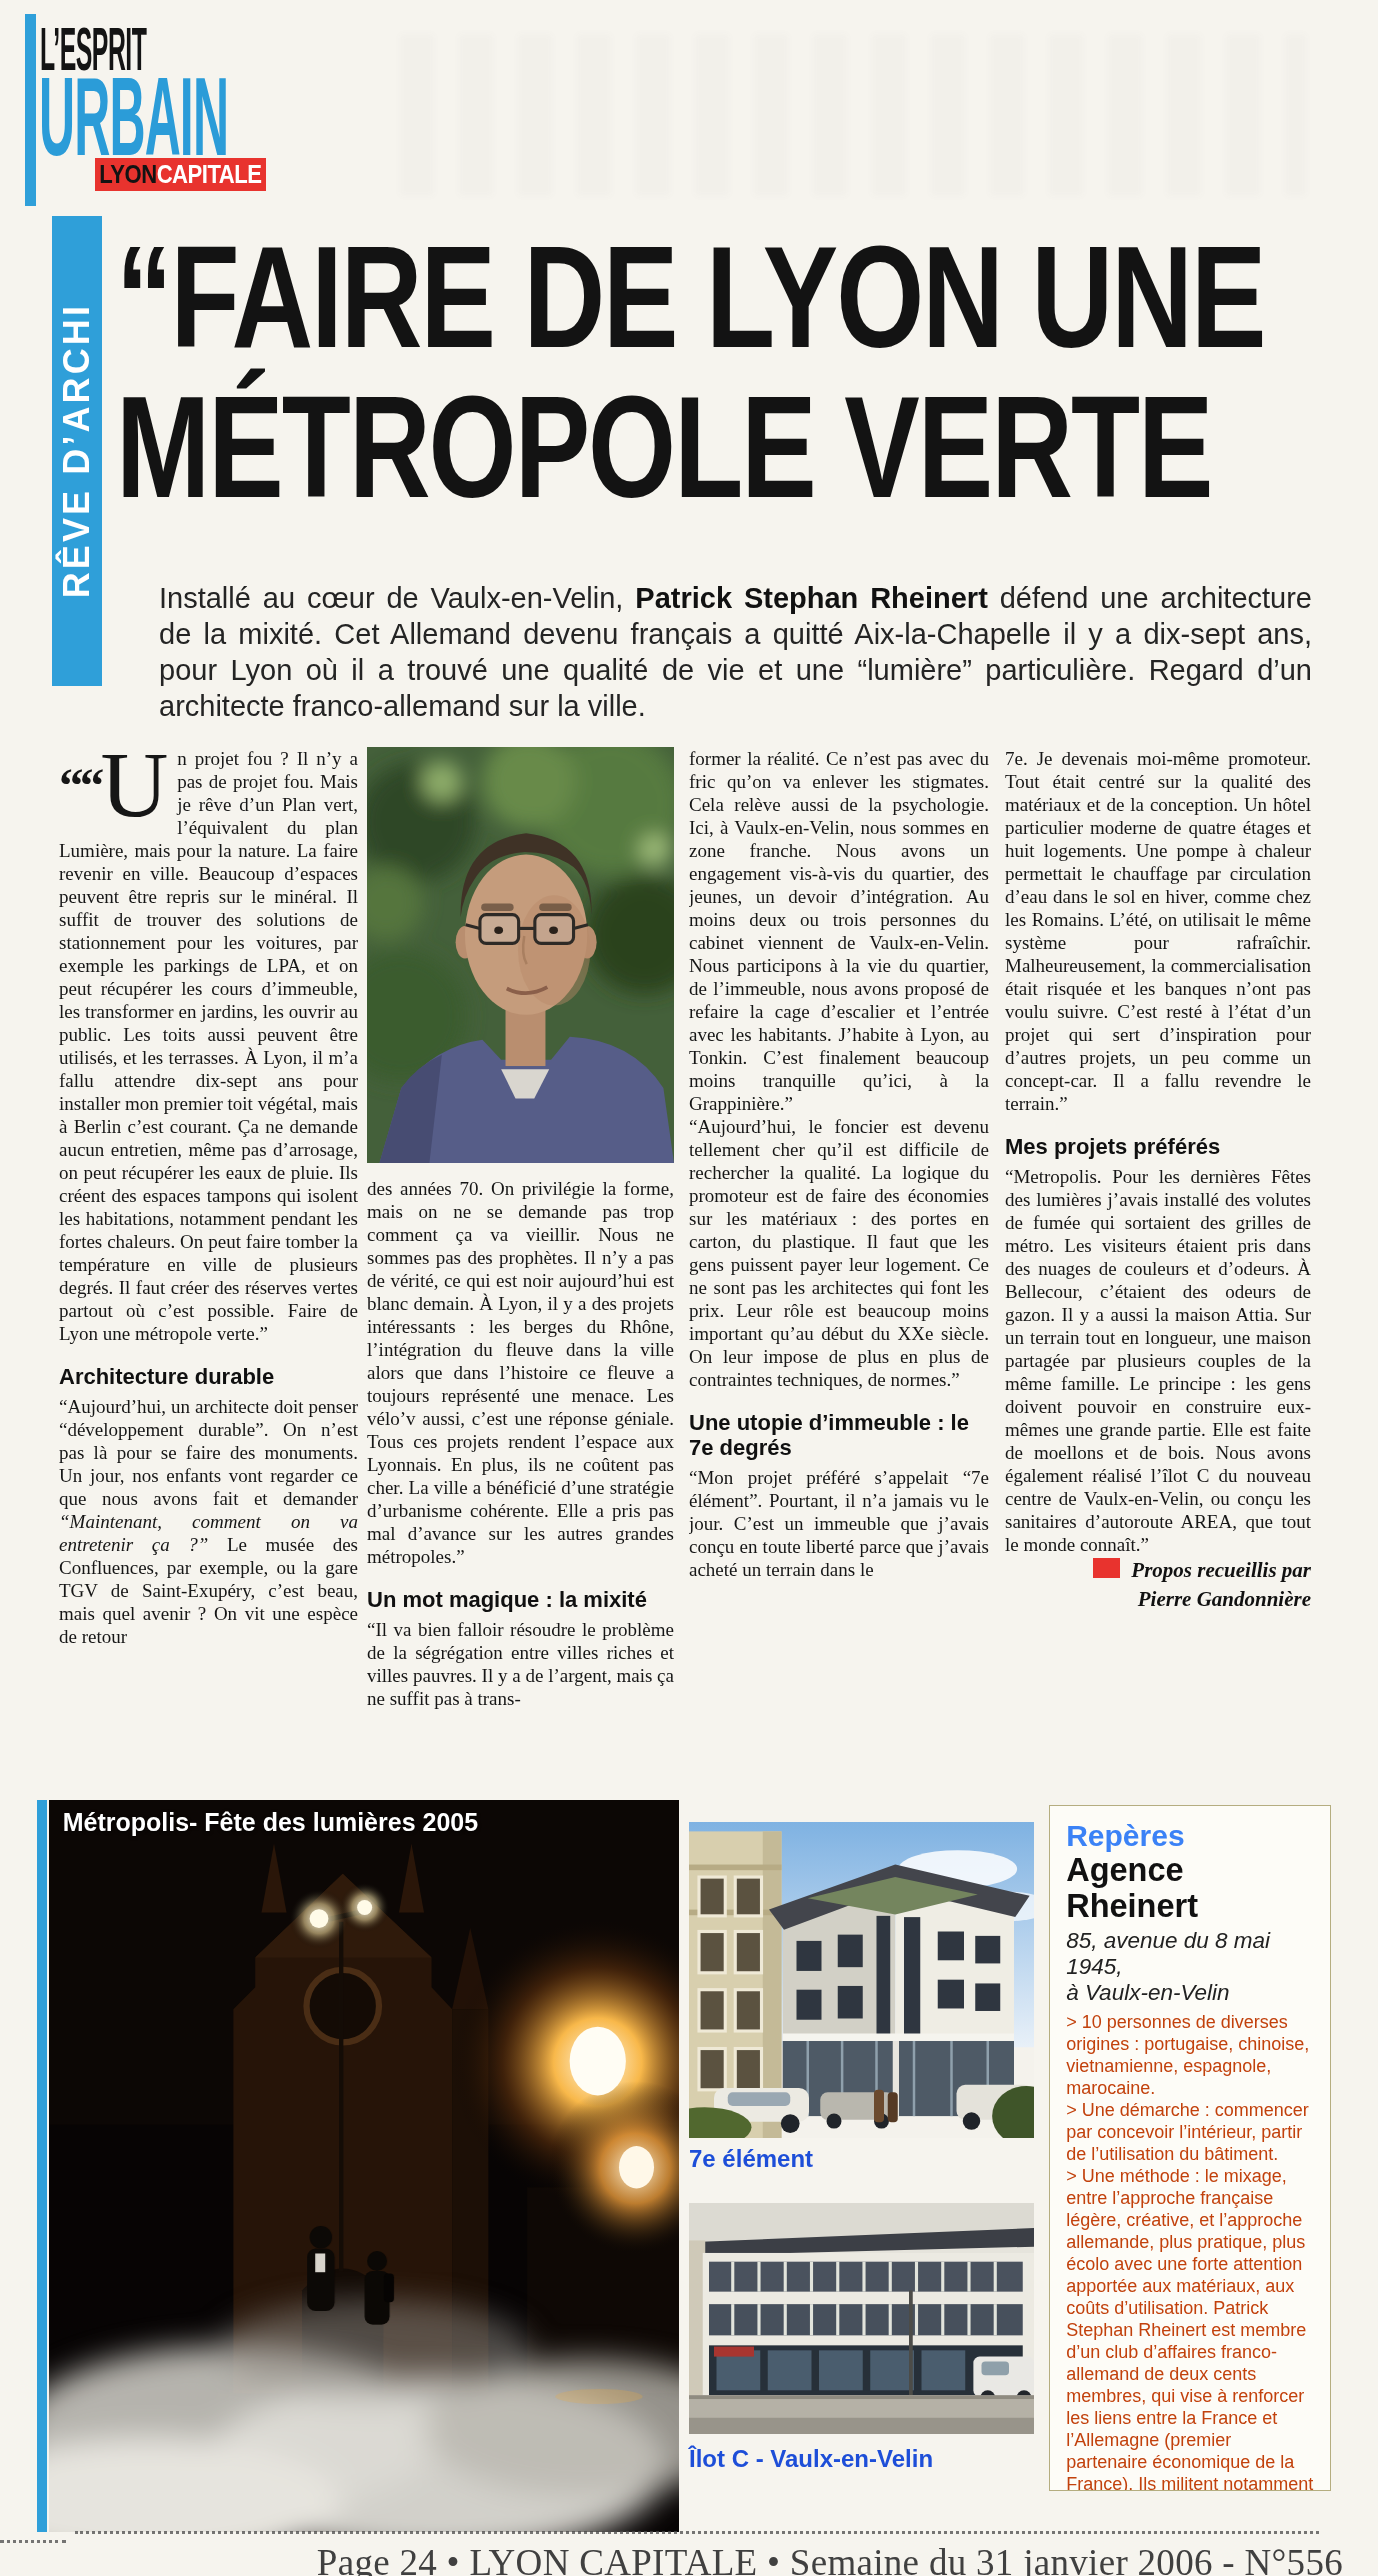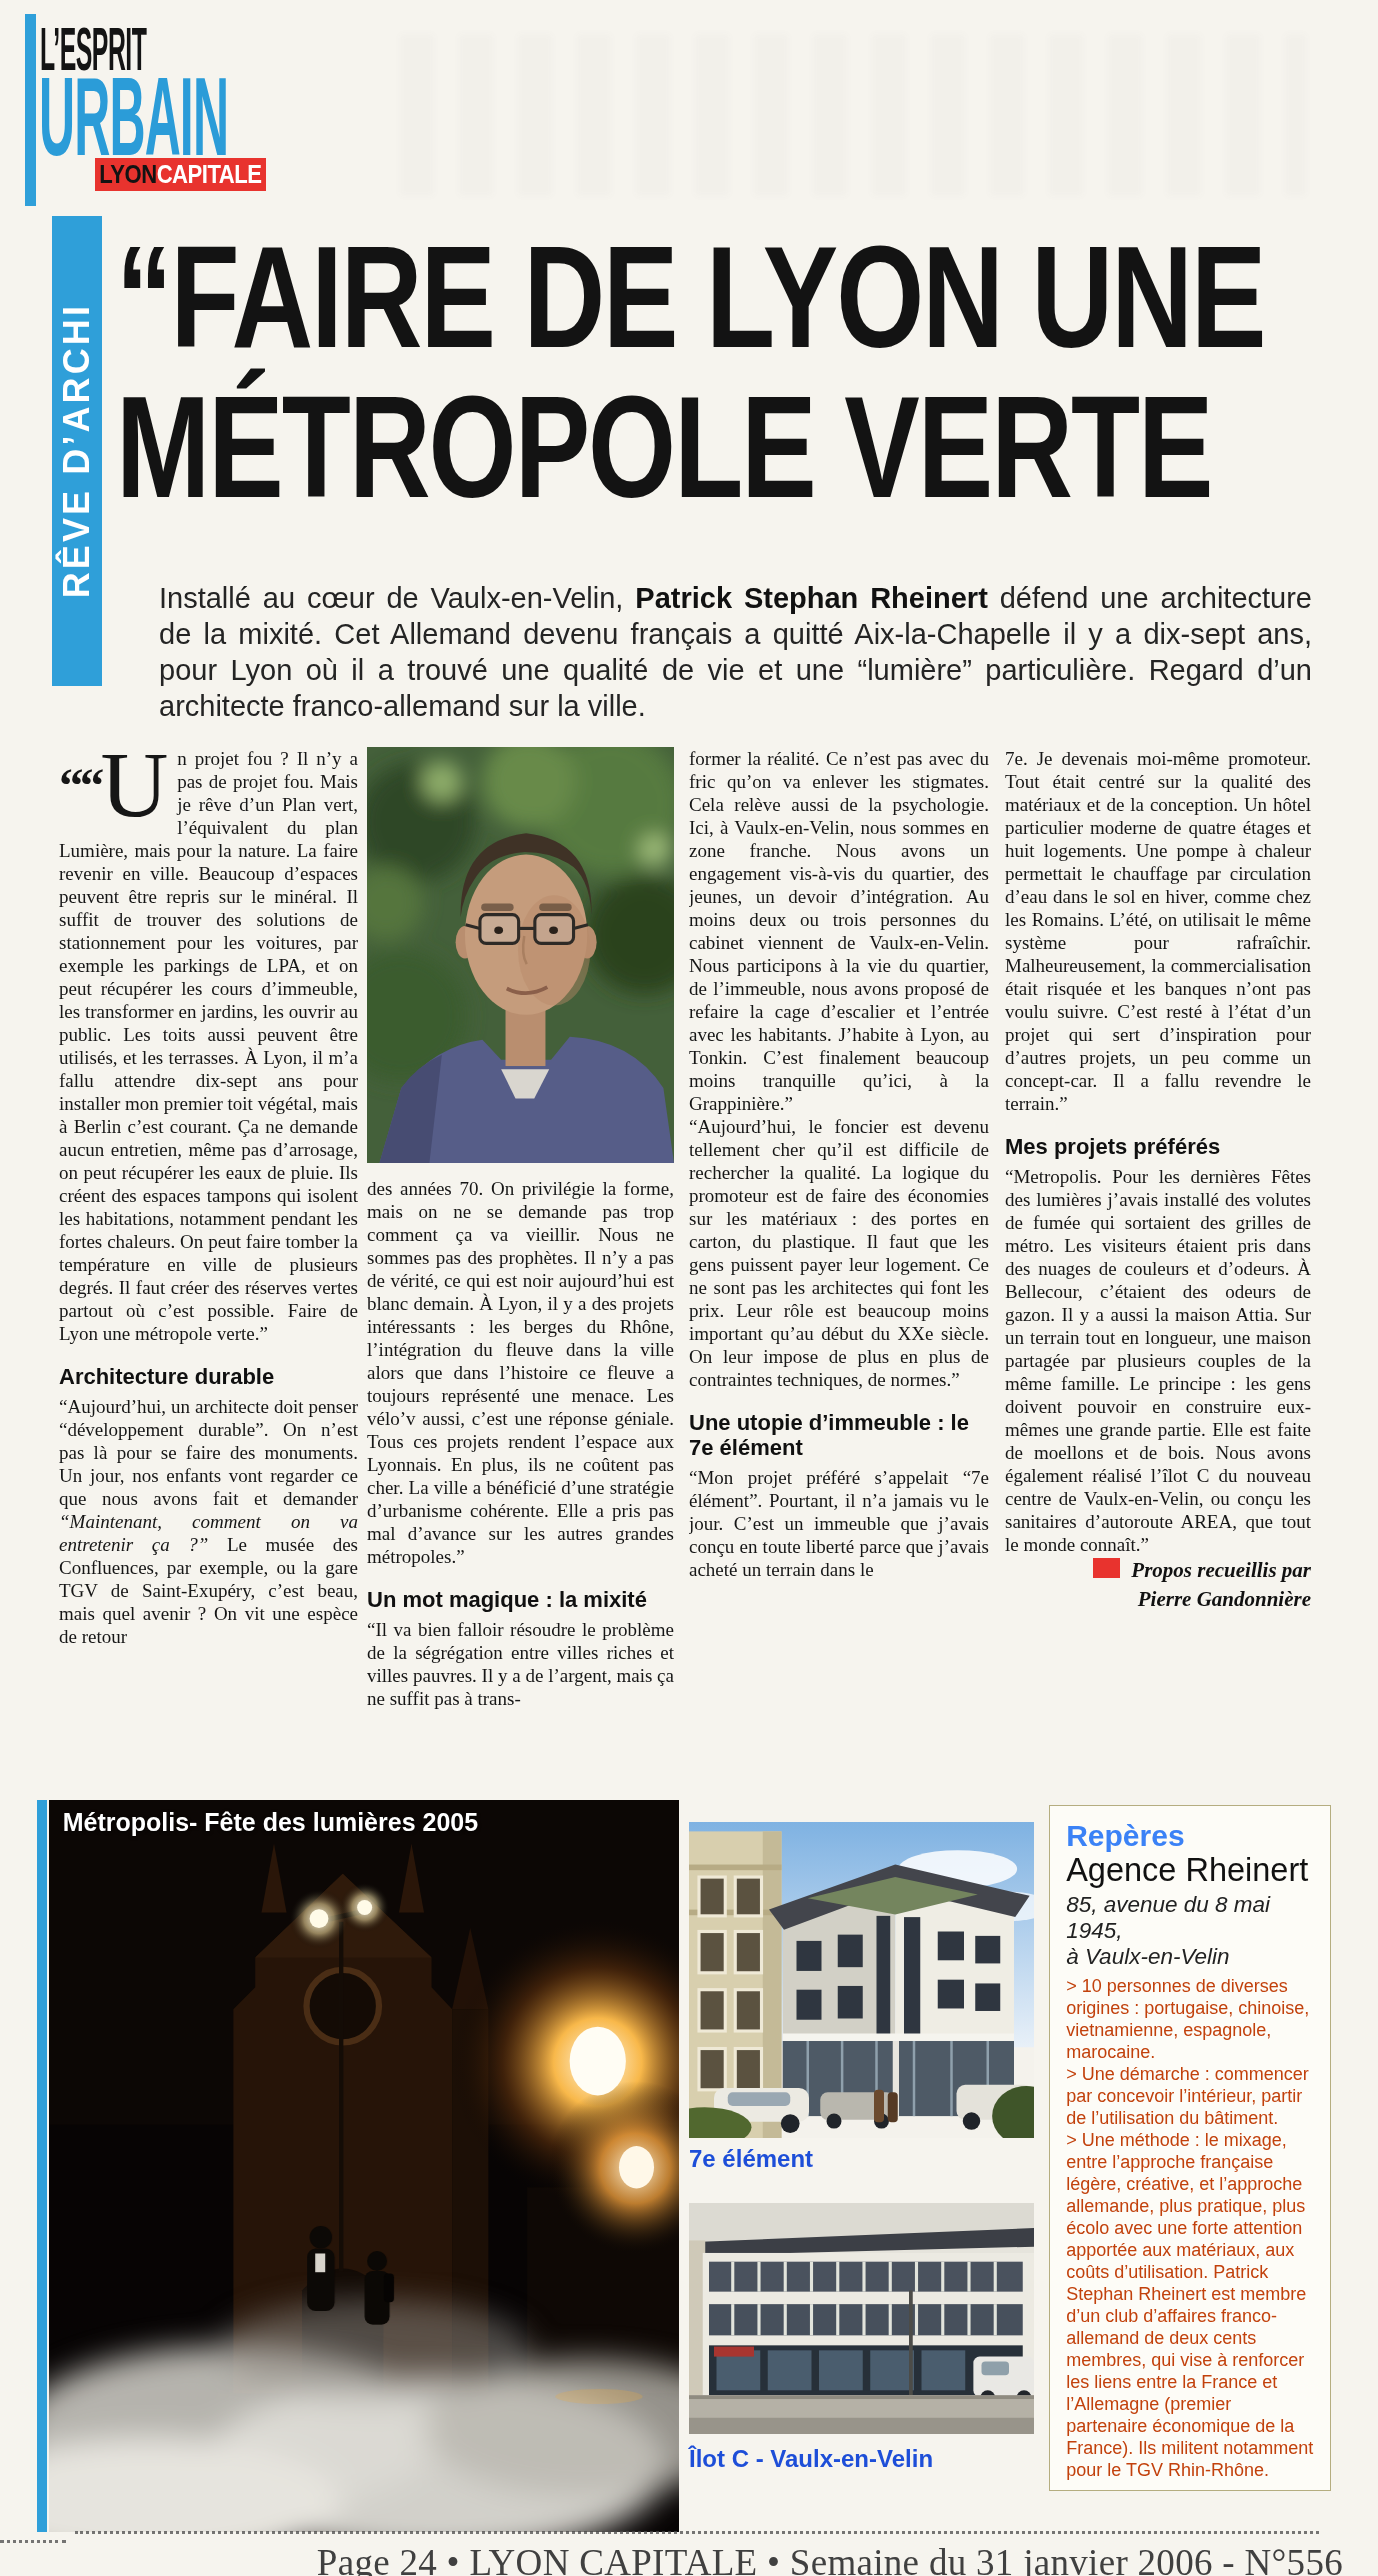--- a/index.html
+++ b/index.html
@@ -69,21 +69,21 @@
   .photo3{position:absolute;left:689px;top:2203px;width:345px;height:231px;overflow:hidden;}
   .photo2 svg,.photo3 svg{display:block;width:100%;height:100%;}
   .photocap{position:absolute;left:689px;font-family:"Liberation Sans",sans-serif;
             font-weight:bold;font-size:24px;color:#1d4ed8;}
   .cap7e{top:2145px;} .capilot{top:2445px;}
   
   .reperes{position:absolute;left:1049px;top:1805px;width:282px;height:686px;
            background:#fdfcf7;border:1.9px solid #b5ad80;box-sizing:border-box;
            padding:13.7px 16.2px;overflow:hidden;font-family:"Liberation Sans",sans-serif;}
   .rep-title{color:#3b82f6;font-weight:bold;font-size:30px;line-height:32.5px;}
-  .rep-name{color:#111;font-weight:normal;font-size:32.5px;line-height:36px;margin-bottom:3.7px;}
+  .rep-name{color:#111;font-weight:bold;font-size:32.5px;line-height:36px;margin-bottom:3.7px;}
   .rep-addr{font-style:italic;font-size:22.5px;line-height:26px;color:#222;}
   .rep-items{margin-top:5px;font-size:18px;line-height:22px;color:#c2410c;}
   .rep-items div{margin:0;}
   
   .rule{position:absolute;left:75px;top:2531px;width:1244px;border-top:3.7px dotted #4a4a4a;opacity:.75;}
   .rule2{position:absolute;left:0;top:2540px;width:66px;border-top:3.7px dotted #4a4a4a;opacity:.75;}
   .footer{position:absolute;right:36px;top:2541px;font-size:37px;color:#404040;
           letter-spacing:0.3px;white-space:nowrap;}
 </style>
 </head>
@@ -159,21 +159,21 @@
       </svg>
     </div>
     <p><span>des années 70. On privilégie la forme, mais on ne se demande pas trop comment ça va vieillir. Nous ne sommes pas des prophètes. Il n’y a pas de vérité, ce qui est noir aujourd’hui est blanc demain. À Lyon, il y a des projets intéressants : les berges du Rhône, l’intégration du fleuve dans la ville alors que dans l’histoire ce fleuve a toujours représenté une menace. Les vélo’v aussi, c’est une réponse géniale. Tous ces projets rendent l’espace aux Lyonnais. En plus, ils ne coûtent pas cher. La ville a bénéficié d’une stratégie d’urbanisme cohérente. Elle a pris pas mal d’avance sur les autres grandes métropoles.”</span></p>
     <div class="subhead">Un mot magique : la mixité</div>
     <p><span>“Il va bien falloir résoudre le problème de la ségrégation entre villes riches et villes pauvres. Il y a de l’argent, mais ça ne suffit pas à trans-</span></p>
   </div>
 
   <div class="col c3">
     <p><span>former la réalité. Ce n’est pas avec du fric qu’on va enlever les stigmates. Cela relève aussi de la psychologie. Ici, à Vaulx-en-Velin, nous sommes en zone franche. Nous avons un engagement vis-à-vis du quartier, des jeunes, un devoir d’intégration. Au moins deux ou trois personnes du cabinet viennent de Vaulx-en-Velin. Nous participons à la vie du quartier, de l’immeuble, nous avons proposé de refaire la cage d’escalier et l’entrée avec les habitants. J’habite à Lyon, au Tonkin. C’est finalement beaucoup moins tranquille qu’ici, à la Grappinière.”</span></p>
     <p><span>“Aujourd’hui, le foncier est devenu tellement cher qu’il est difficile de rechercher la qualité. La logique du promoteur est de faire des économies sur les matériaux : des portes en carton, du plastique. Il faut que les gens puissent payer leur logement. Ce ne sont pas les architectes qui font les prix. Leur rôle est beaucoup moins important qu’au début du XXe siècle. On leur impose de plus en plus de contraintes techniques, de normes.”</span></p>
-    <div class="subhead">Une utopie d’immeuble : le 7e élément</div>
+    <div class="subhead">Une utopie d’immeuble : le 7e degrés</div>
     <p><span>“Mon projet préféré s’appelait “7e élément”. Pourtant, il n’a jamais vu le jour. C’est un immeuble que j’avais conçu en toute liberté parce que j’avais acheté un terrain dans le</span></p>
   </div>
 
   <div class="col c4">
     <p><span>7e. Je devenais moi-même promoteur. Tout était centré sur la qualité des matériaux et de la conception. Un hôtel particulier moderne de quatre étages et huit logements. Une pompe à chaleur permettait le chauffage par circulation d’eau dans le sol en hiver, comme chez les Romains. L’été, on utilisait le même système pour rafraîchir. Malheureusement, la commercialisation était risquée et les banques n’ont pas voulu suivre. C’est resté à l’état d’un projet qui sert d’inspiration pour d’autres projets, un peu comme un concept-car. Il a fallu revendre le terrain.”</span></p>
     <div class="subhead">Mes projets préférés</div>
     <p><span>“Metropolis. Pour les dernières Fêtes des lumières j’avais installé des volutes de fumée qui sortaient des grilles de métro. Les visiteurs étaient pris dans des nuages de couleurs et d’odeurs. À Bellecour, c’étaient des odeurs de gazon. Il y a aussi la maison Attia. Sur un terrain tout en longueur, une maison partagée par plusieurs couples de la même famille. Le principe : les gens doivent pouvoir en construire eux-mêmes une grande partie. Elle est faite de moellons et de bois. Nous avons également réalisé l’îlot C du nouveau centre de Vaulx-en-Velin, ou conçu les sanitaires d’autoroute AREA, que tout le monde connaît.”</span></p>
     <div class="byline">
       <span class="redsq"></span><span>Propos recueillis par</span><br>
       <span>Pierre Gandonnière</span>

